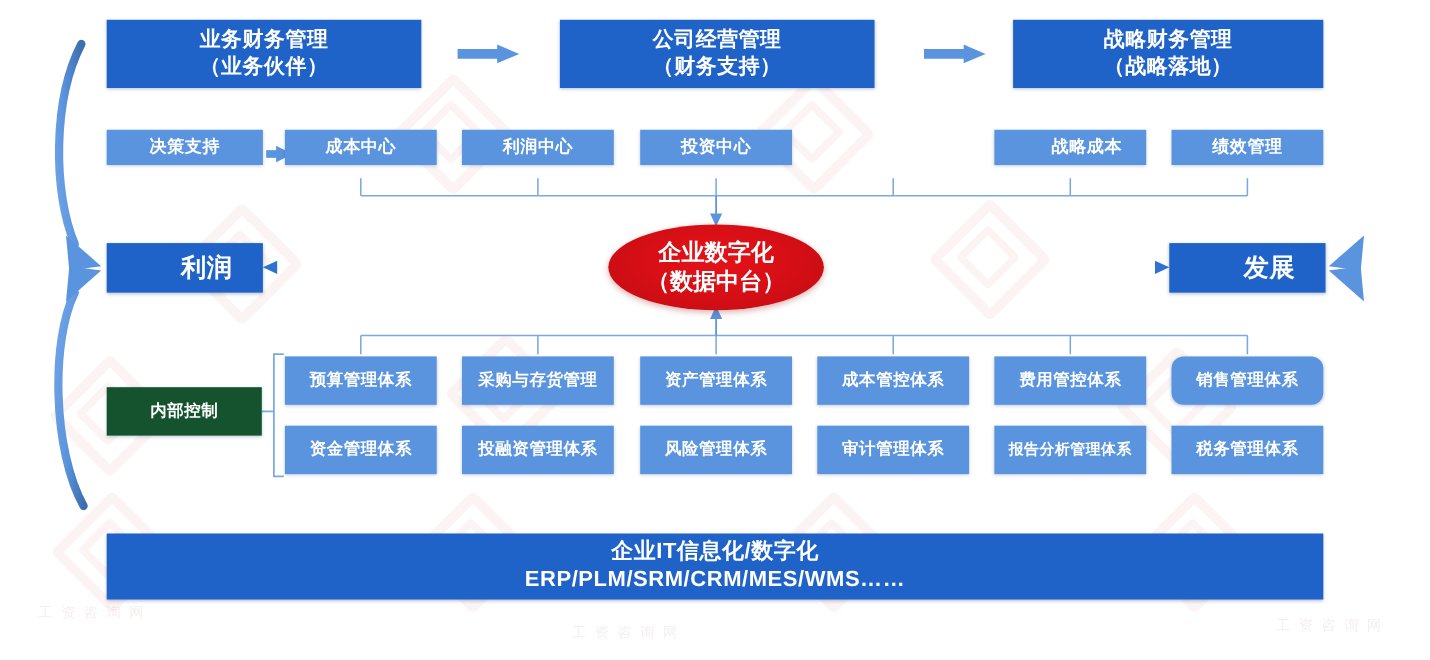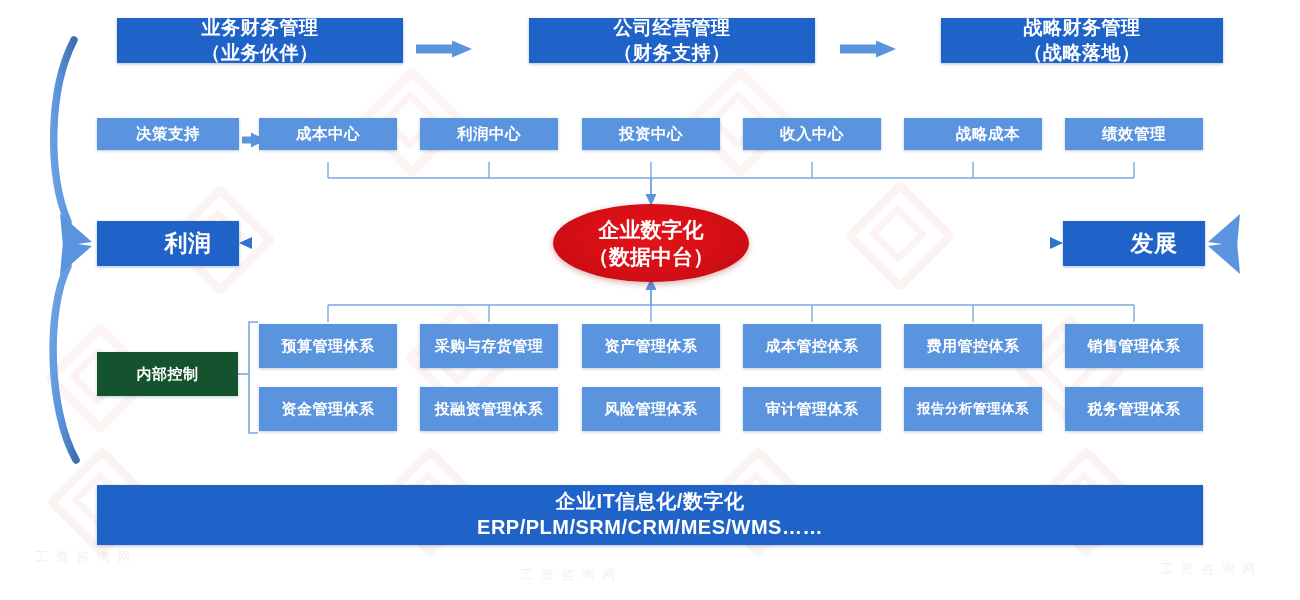--- a/index.html
+++ b/index.html
@@ -30,21 +30,21 @@
   .box{
     position:absolute;box-sizing:border-box;
     display:flex;align-items:center;justify-content:center;
     text-align:center;color:#ffffff;font-weight:bold;
     line-height:1.28;letter-spacing:.5px;
   }
   .box.dark{background:#1f62c8;box-shadow:0 1px 3px rgba(40,70,130,.35);}
   .box.light{background:#5b94de;box-shadow:0 1px 3px rgba(40,70,130,.28);}
   .box.grey{background:#14532d;box-shadow:0 1px 3px rgba(40,70,130,.28);}
 
-  .top-box{height:45px;font-size:19px;margin-left:20px;}
+  .top-box{height:62px;font-size:19px;}
   .row2-box{height:32px;font-size:15.5px;}
   .side-box{height:45px;font-size:23px;padding-left:40px;}
   .sys-box{height:44px;font-size:15px;}
   .ic-box{height:44px;font-size:15px;}
   .banner{height:60px;font-size:20px;}
 
   
   .ellipse{
     position:absolute;display:flex;align-items:center;justify-content:center;
     text-align:center;border-radius:50%;
@@ -236,42 +236,41 @@
       <span>
         <span>战略财务管理</span><br>
         <span>（战略落地）</span>
       </span>
     </div>
 
     <div class="box light row2-box" style="left:97px;top:118px;width:142px;">决策支持</div>
     <div class="box light row2-box" style="left:259px;top:118px;width:138px;">成本中心</div>
     <div class="box light row2-box" style="left:420px;top:118px;width:138px;">利润中心</div>
     <div class="box light row2-box" style="left:582px;top:118px;width:138px;">投资中心</div>
-    <div class="box light row2-box" style="left:743px;top:118px;width:138px;">收入中心</div>
     <div class="box light row2-box" style="left:904px;top:118px;width:138px;padding-left:30px;">战略成本</div>
     <div class="box light row2-box" style="left:1065px;top:118px;width:138px;">绩效管理</div>
 
     <div class="box dark side-box" style="left:97px;top:221px;width:142px;">利润</div>
     <div class="box dark side-box" style="left:1063px;top:221px;width:142px;">发展</div>
 
     <div class="ellipse" style="left:553px;top:204px;width:196px;height:78px;">
       <span>
         <span>企业数字化</span><br>
         <span>（数据中台）</span>
       </span>
     </div>
 
     <div class="box grey ic-box" style="left:97px;top:352px;width:141px;">内部控制</div>
 
     <div class="box light sys-box" style="left:259px;top:324px;width:138px;">预算管理体系</div>
     <div class="box light sys-box" style="left:420px;top:324px;width:138px;">采购与存货管理</div>
     <div class="box light sys-box" style="left:582px;top:324px;width:138px;">资产管理体系</div>
     <div class="box light sys-box" style="left:743px;top:324px;width:138px;">成本管控体系</div>
     <div class="box light sys-box" style="left:904px;top:324px;width:138px;">费用管控体系</div>
-    <div class="box light sys-box" style="left:1065px;top:324px;width:138px;">销售管理体系</div>
+    <div class="box light sys-box" style="left:1065px;top:324px;width:138px;border-radius:11px;">销售管理体系</div>
 
     <div class="box light sys-box" style="left:259px;top:387px;width:138px;">资金管理体系</div>
     <div class="box light sys-box" style="left:420px;top:387px;width:138px;">投融资管理体系</div>
     <div class="box light sys-box" style="left:582px;top:387px;width:138px;">风险管理体系</div>
     <div class="box light sys-box" style="left:743px;top:387px;width:138px;">审计管理体系</div>
     <div class="box light sys-box" style="left:904px;top:387px;width:138px;font-size:13.5px;">报告分析管理体系</div>
     <div class="box light sys-box" style="left:1065px;top:387px;width:138px;">税务管理体系</div>
 
     <div class="box dark banner" style="left:97px;top:485px;width:1106px;height:60px;">
       <span>

